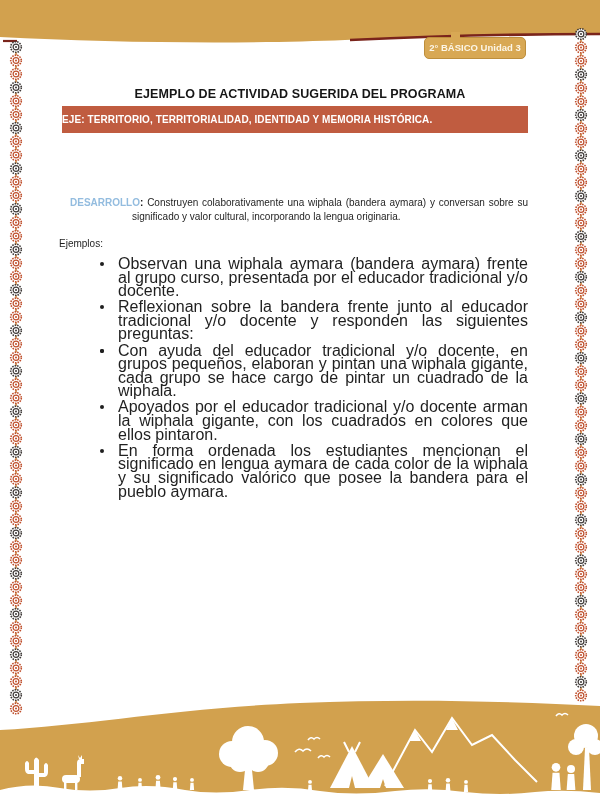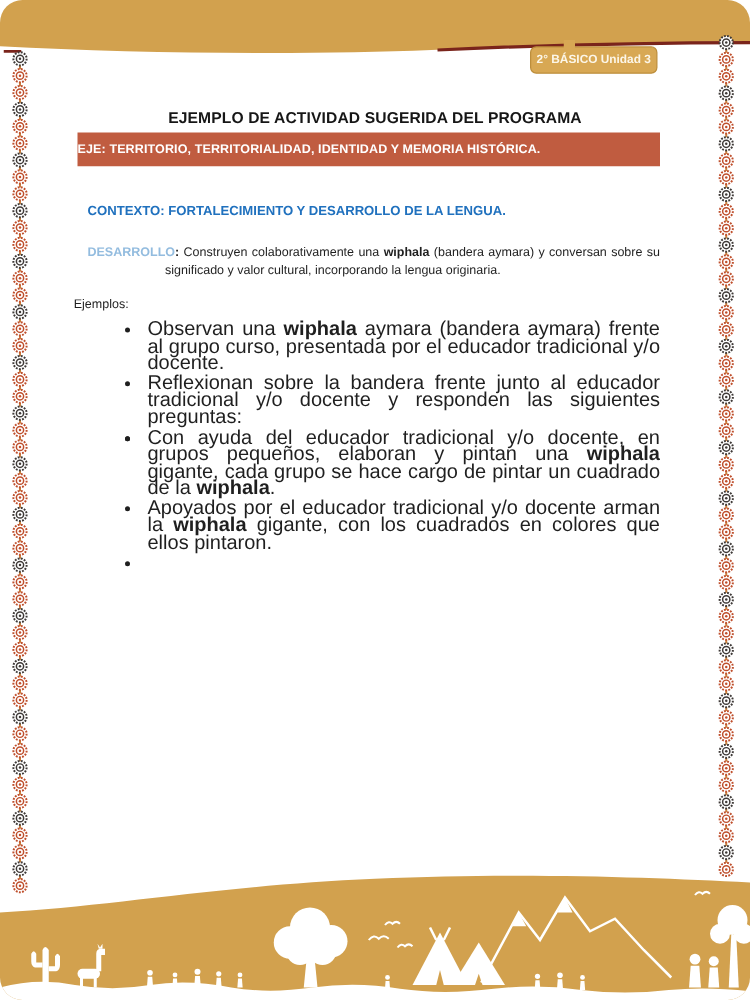--- a/index.html
+++ b/index.html
@@ -1,18 +1,18 @@
 <!DOCTYPE html>
 <html style="--gold: #D2A14E; --gold_badge: #D8A854; --maroon: #7A241B; --eje_bar: #C05C40; --contexto_blue: #2071BE; --actividad_blue: #93BCDF; --medallion_red: #BF4F2C; --medallion_dark: #3F3A38; --link: #C9803C; --text: #1F1F1F;"><head>
 <meta charset="utf-8">
 <style>
   html,body{margin:0;padding:0;background:#fff;}
   .page{
     position:relative;width:600px;height:800px;background:#fff;overflow:hidden;
-    font-family:"Liberation Sans",sans-serif;color:var(--text,#1f1f1f);border-radius:18px;
+    font-family:"Liberation Sans",sans-serif;color:var(--text,#1f1f1f);
   }
   .gold-fill{fill:var(--gold);}
   .white-fill{fill:#ffffff;}
   .white-stroke{stroke:#ffffff;}
   .maroon-stroke{stroke:var(--maroon);}
   .link-stroke{stroke:var(--link);}
   .top-band{position:absolute;top:0;left:0;}
   .badge{
     position:absolute;left:424px;top:37px;width:100px;height:20px;
     background:var(--gold_badge);border:1px solid #bd8e3c;border-radius:5px;
@@ -48,21 +48,21 @@
   .bullets{position:absolute;left:99px;top:257px;width:429px;margin:0;padding:0;list-style:none;}
   .bullet-item{
     position:relative;padding-left:19px;margin:0 0 2.5px 0;
     font-size:16px;line-height:13.6px;text-align:justify;
   }
   .bullet-item .dot{
     position:absolute;left:1px;top:5px;width:4px;height:4px;border-radius:50%;background:#1f1f1f;
   }
   .subline{text-align:left;}
   .footer-art{position:absolute;left:0;bottom:0;}
-  b{font-weight:bold;margin-top:10px;}
+  b{font-weight:normal;margin-top:10px;}
 </style>
 </head>
 <body>
 
 <div class="page">
 
   <svg class="top-band" width="600" height="60" viewBox="0 0 600 60">
     <path class="gold-fill" d="M0,0 H600 V33 C510,34 430,36 345,40 C250,44 110,43 0,37 Z"></path>
     <path class="maroon-stroke" fill="none" stroke-width="2.6" d="M600,34 C510,34 436,36 350,40"></path>
     <path class="maroon-stroke" fill="none" stroke-width="2.2" d="M3,41 L17,41"></path>
@@ -574,21 +574,20 @@
         <circle cx="11" cy="668.5" r="5.3" fill="#fff" stroke="#BF4F2C" stroke-width="1.6" stroke-dasharray="1.5 1.05"></circle>
         <circle cx="11" cy="668.5" r="2.9" fill="#fff" stroke="#BF4F2C" stroke-width="1.2"></circle>
         <circle cx="11" cy="668.5" r="1" fill="#BF4F2C"></circle>
       </g>
     </svg>
 
   <div class="doc-title">EJEMPLO DE ACTIVIDAD SUGERIDA DEL PROGRAMA</div>
 
   <div class="eje-bar">EJE: TERRITORIO, TERRITORIALIDAD, IDENTIDAD Y MEMORIA HISTÓRICA.</div>
 
-  <div class="contexto">CONTEXTO: FORTALECIMIENTO Y DESARROLLO DE LA LENGUA.</div>
 
   <div class="actividad"><span class="lbl">DESARROLLO</span><span class="colon">:</span> <span>Construyen colaborativamente una <b>wiphala</b> (bandera aymara) y conversan sobre su significado y valor cultural, incorporando la lengua originaria.</span></div>
 
   <div class="ejemplos">Ejemplos:</div>
 
   <ul class="bullets" id="bullets">
       <li class="bullet-item">
       <span class="dot"></span>
       <span>Observan una <b>wiphala</b> aymara (bandera aymara) frente al grupo curso, presentada por el educador tradicional y/o docente.</span>
       <div></div>
@@ -606,20 +605,21 @@
       <span>Con ayuda del educador tradicional y/o docente, en grupos pequeños, elaboran y pintan una <b>wiphala</b> gigante, cada grupo se hace cargo de pintar un cuadrado de la <b>wiphala</b>.</span>
       <div></div>
     </li>
       <li class="bullet-item">
       <span class="dot"></span>
       <span>Apoyados por el educador tradicional y/o docente arman la <b>wiphala</b> gigante, con los cuadrados en colores que ellos pintaron.</span>
       <div></div>
     </li>
       <li class="bullet-item">
       <span class="dot"></span>
+      <span>En forma ordenada los estudiantes mencionan el significado en lengua aymara de cada color de la <b>wiphala</b> y su significado valórico que posee la bandera para el pueblo aymara.</span>
       <div></div>
     </li>
     </ul>
 
   <svg class="footer-art" width="600" height="100" viewBox="0 0 600 100" preserveAspectRatio="none">
     <path class="gold-fill" d="M0,30 C90,25 180,8 300,3 C420,-2 520,2 600,6 L600,100 L0,100 Z"></path>
 
     <path class="white-fill" d="M0,100 L0,90 Q30,82 60,88 Q90,93 120,88 Q150,83 185,90 Q215,95 250,90 Q285,85 320,91 Q355,96 395,91 Q430,87 465,92 Q500,96 535,92 Q565,89 600,93 L600,100 Z"></path>
 
     <g>

